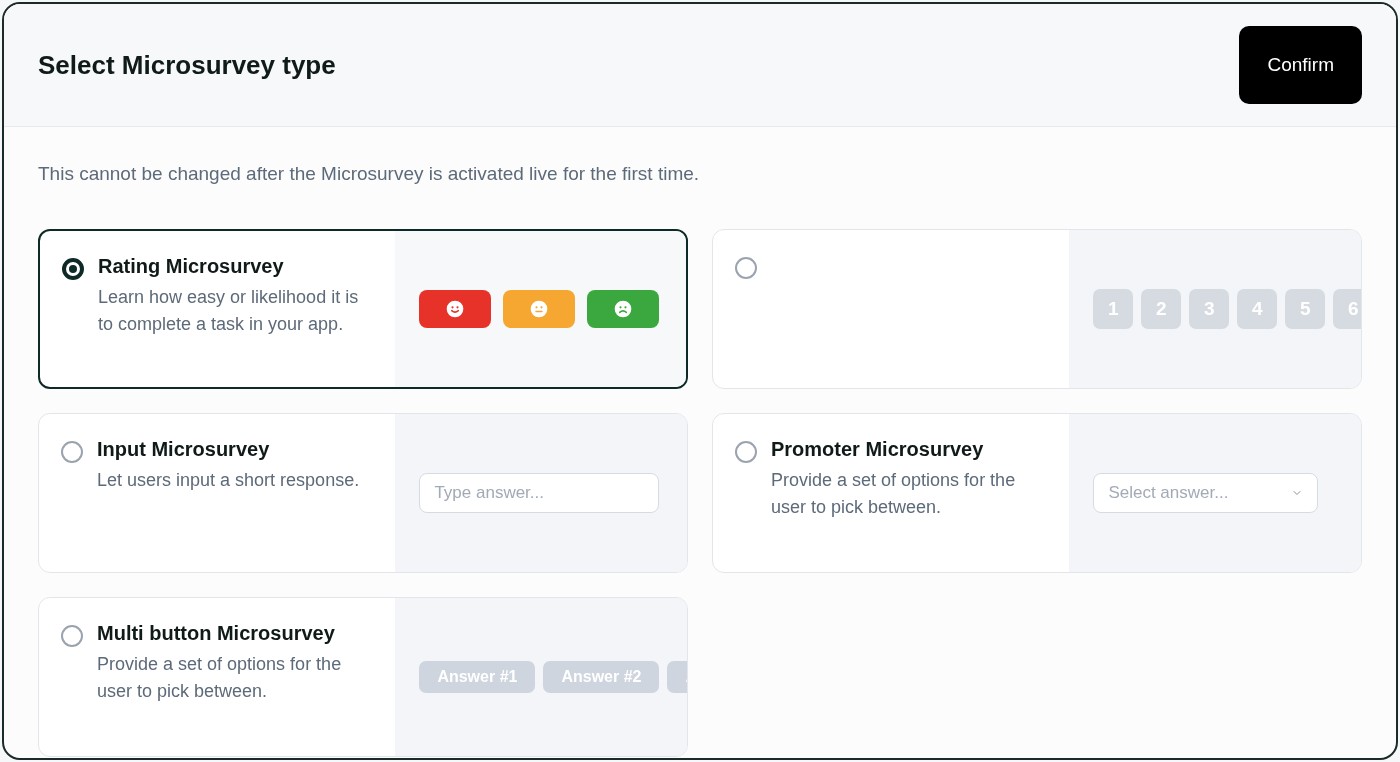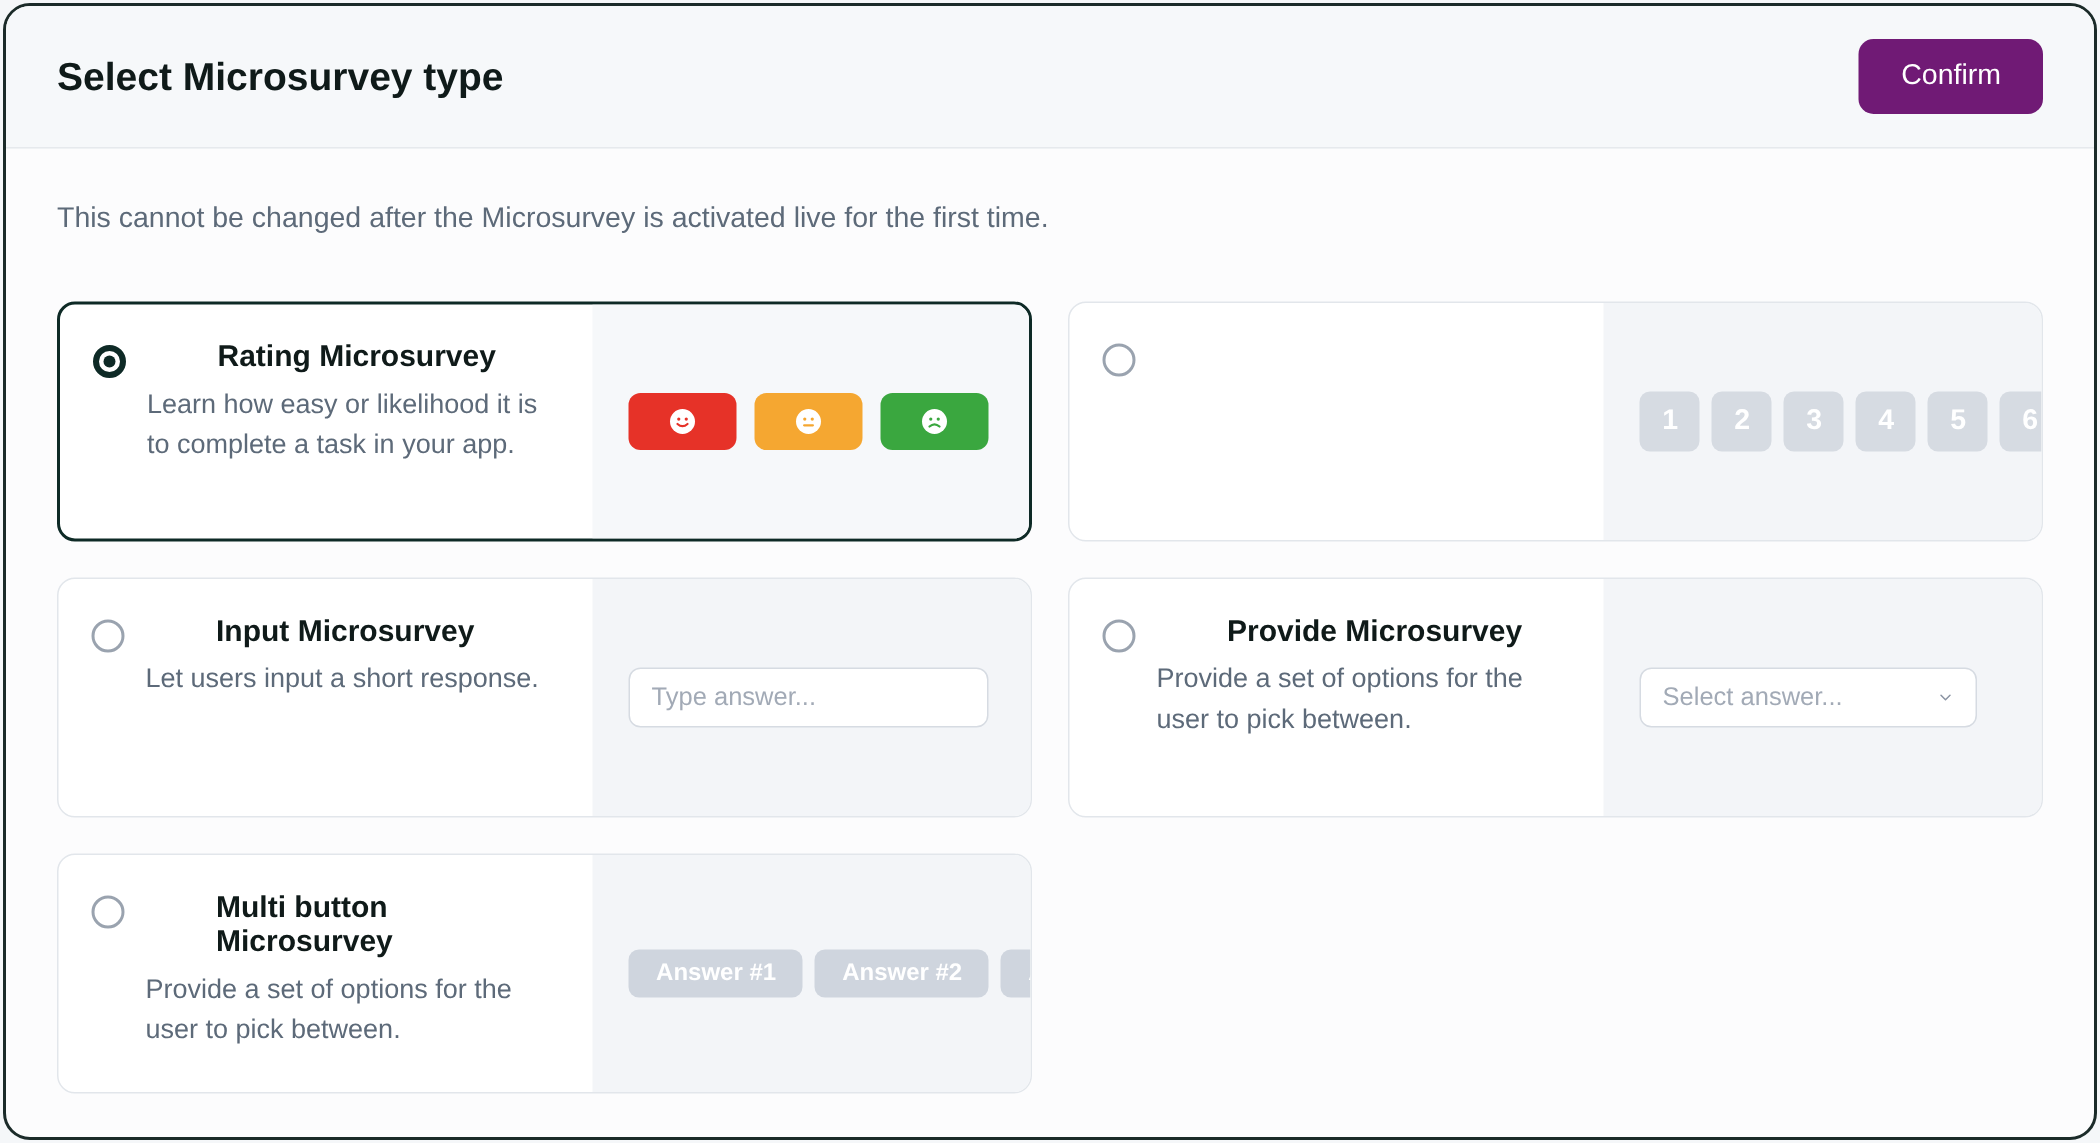--- a/index.html
+++ b/index.html
@@ -33,25 +33,25 @@
       padding: 22px 34px 22px 34px;
       border-bottom: 1px solid #e6e9ed;
       background: #f6f8fa;
     }
     .title {
       font-size: 26px;
       font-weight: 700;
       color: #0f1a19;
     }
     .confirm-btn {
-      background: #701a75;
+      background: #000000;
       color: #fff;
       border: none;
       border-radius: 10px;
-      padding: 14px 28px;
+      padding: 28px 28px;
       font-size: 19px;
       font-weight: 500;
       cursor: pointer;
     }
     .subtext {
       color: #5d6a79;
       font-size: 19px;
       padding: 26px 34px 10px;
     }
     .grid {
@@ -103,21 +103,20 @@
     }
     .card-text {
       display: flex;
       flex-direction: column;
       gap: 6px;
     }
     .card-title {
       font-size: 20px;
       font-weight: 700;
       color: #0f1a19;
-      margin-left: 47px;
     }
     .card-desc {
       font-size: 18px;
       color: #5d6a79;
       line-height: 1.5;
     }
     .card-right {
       flex: 1;
       background: #f3f5f8;
       display: flex;
@@ -291,21 +290,21 @@
       </div>
       <div class="card-right">
         <div class="input-preview">Type answer...</div>
       </div>
     </div>
 
     <div class="card">
       <div class="card-left">
         <div class="radio"></div>
         <div class="card-text">
-          <div class="card-title">Provide Microsurvey</div>
+          <div class="card-title">Promoter Microsurvey</div>
           <div class="card-desc">Provide a set of options for the user to pick between.</div>
         </div>
       </div>
       <div class="card-right">
         <div class="dropdown-preview">
           <span>Select answer...</span>
           <svg class="chev" viewBox="0 0 24 24" fill="none">
             <path d="M6 9l6 6 6-6" stroke="currentColor" stroke-width="2" stroke-linecap="round" stroke-linejoin="round"></path>
           </svg>
         </div>

